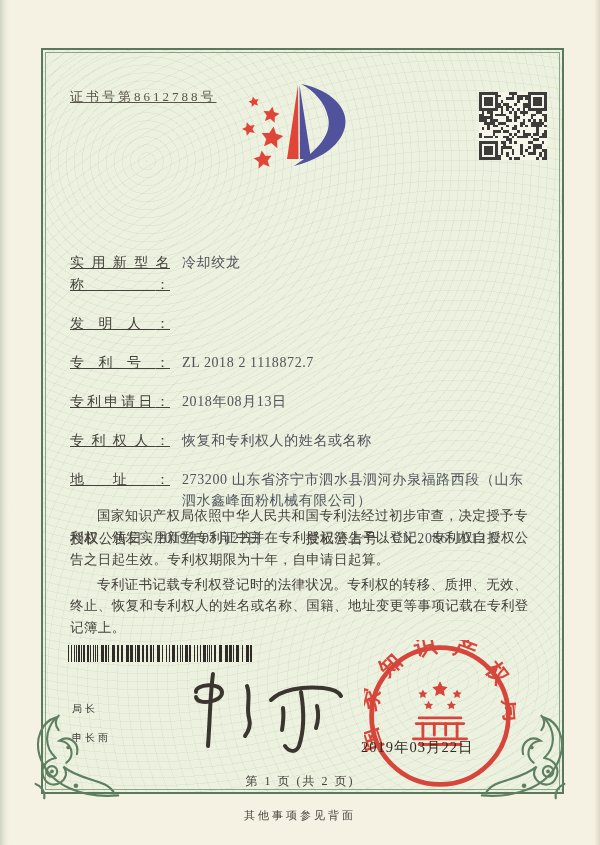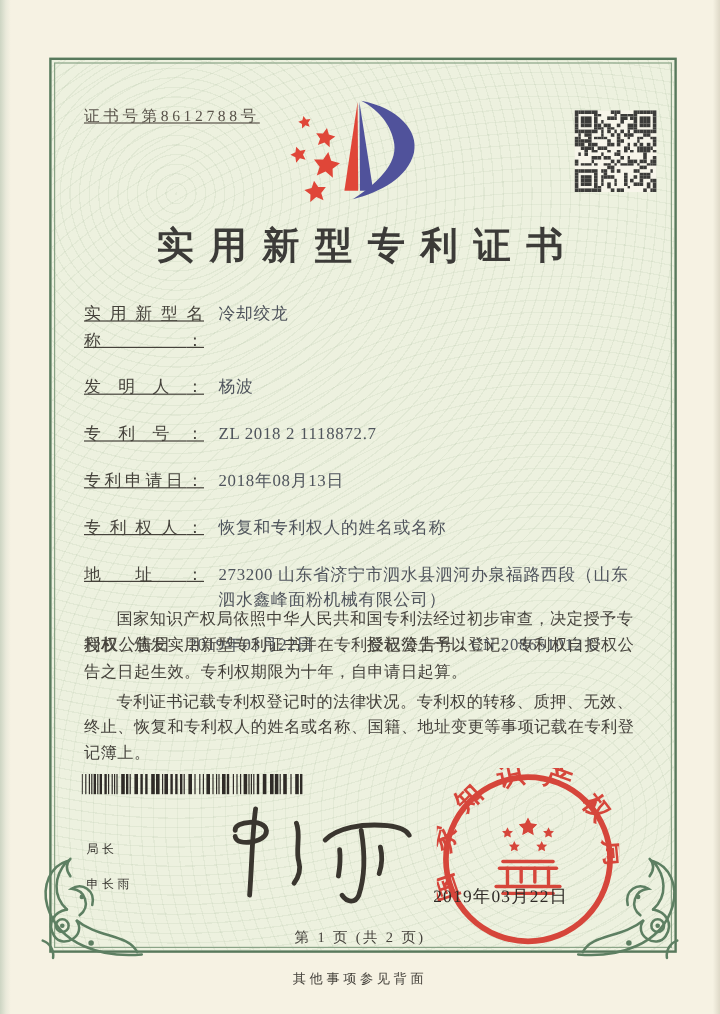--- a/index.html
+++ b/index.html
@@ -757,34 +757,32 @@
       <i></i>
       <i></i>
       <i></i>
       <i></i>
       <i class="d"></i>
       <i></i>
       <i class="d"></i>
       <i class="d"></i>
     </div>
 
-  <div class="title">实用新型专利证书</div>
 
   <div class="fields">
     <div class="frow">
       <div class="flabel-wrap">
           <span class="flabel">实用新型名称</span>
         </div>
       <div class="fvalue">冷却绞龙</div>
     </div>
     <div class="frow">
       <div class="flabel-wrap">
           <span class="flabel">发明人</span>
         </div>
-      <div class="fvalue">杨波</div>
     </div>
     <div class="frow">
       <div class="flabel-wrap">
           <span class="flabel">专利号</span>
         </div>
       <div class="fvalue">ZL 2018 2 1118872.7</div>
     </div>
     <div class="frow">
       <div class="flabel-wrap">
           <span class="flabel">专利申请日</span>

